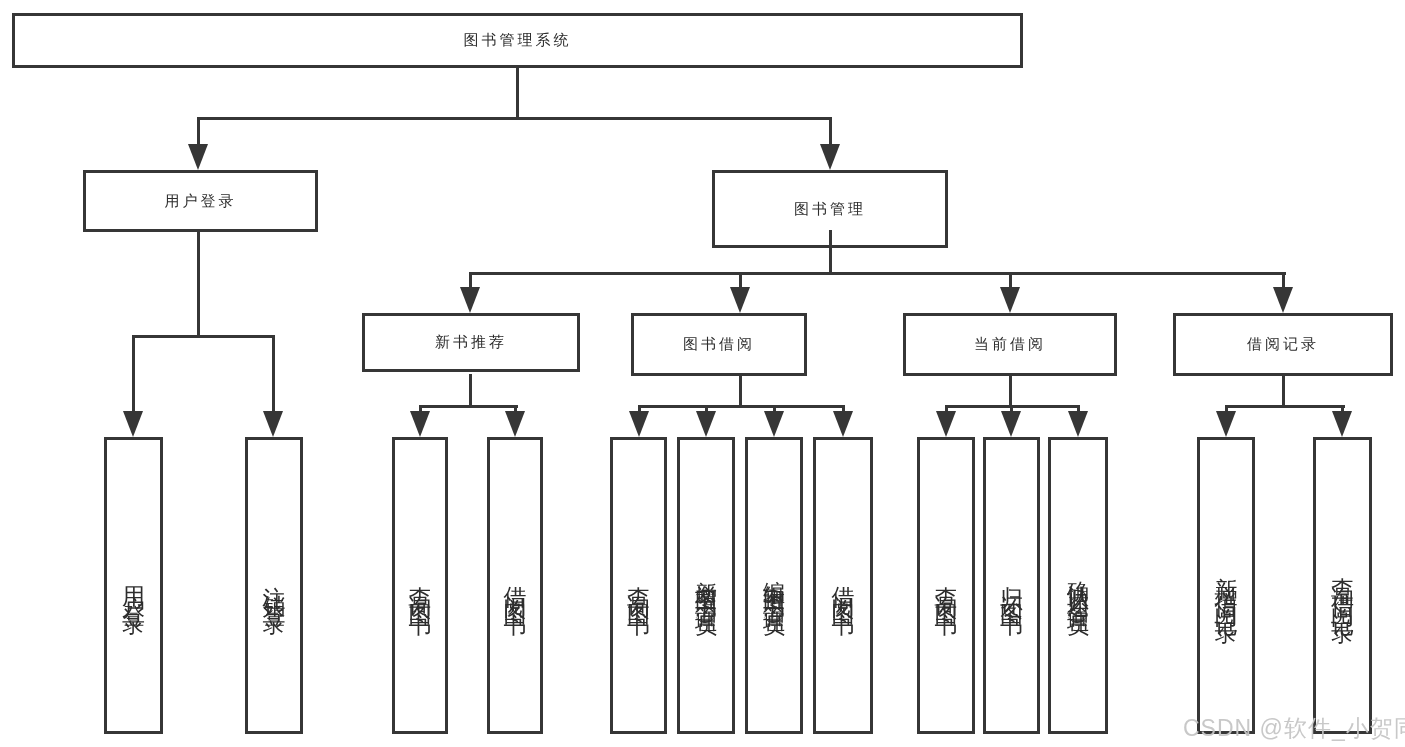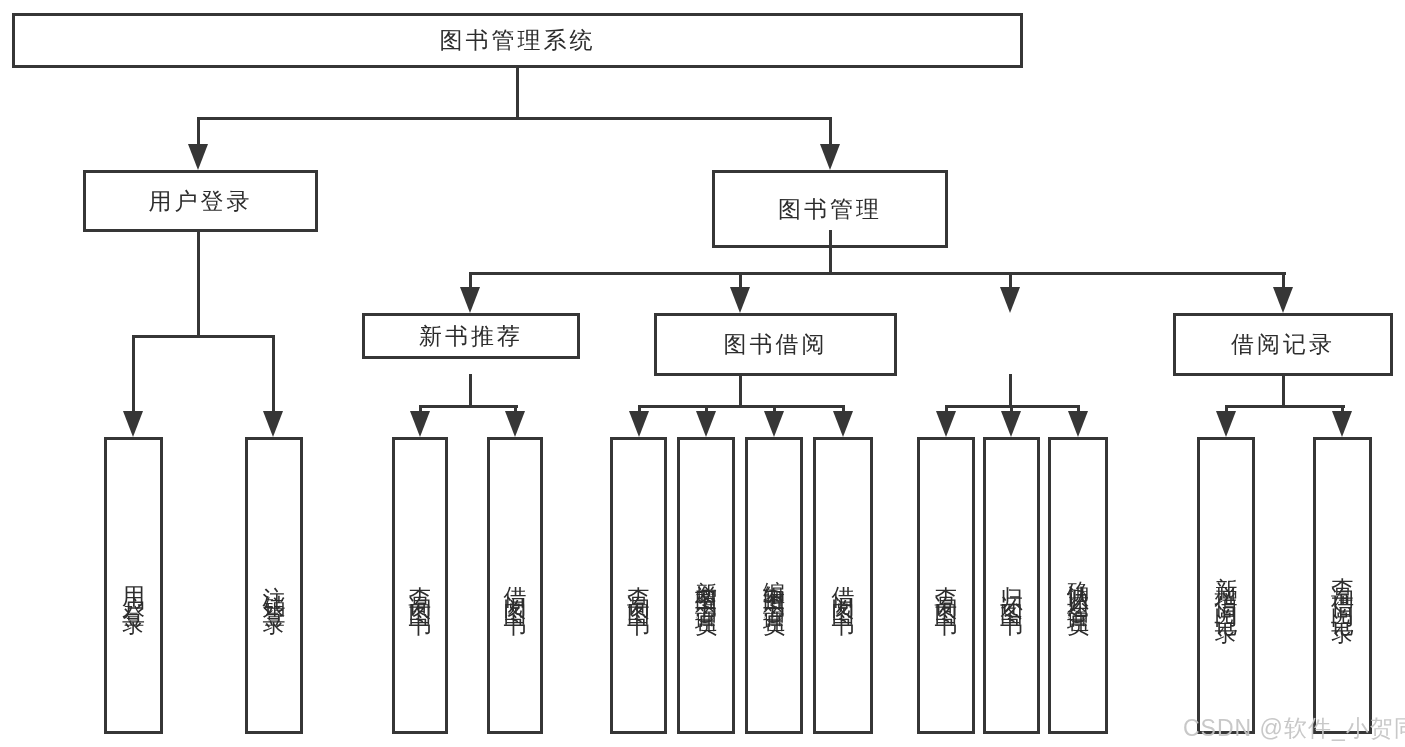--- a/index.html
+++ b/index.html
@@ -20,21 +20,21 @@
   .box{
     position:absolute;
     box-sizing:border-box;
     border:3px solid var(--line);
     background:#fff;
     display:flex;
     align-items:center;
     justify-content:center;
   }
   .hbox{
-    font-size:23px;
+    font-size:15px;
     letter-spacing:3px;
     font-weight:500;
     white-space:nowrap;
   }
   .leaf .vtext{
     writing-mode:vertical-rl;
     text-orientation:mixed;
     font-size:23px;
     letter-spacing:9px;
     font-weight:500;
@@ -93,25 +93,28 @@
   <div class="hl" style="left:469px;top:272px;width:817px"></div>
   <div class="vl" style="left:469px;top:272px;height:16px"></div>
   <div class="vl" style="left:739px;top:272px;height:16px"></div>
   <div class="vl" style="left:1009px;top:272px;height:16px"></div>
   <div class="vl" style="left:1282px;top:272px;height:16px"></div>
   <div class="arrow" style="left:460px;top:287px"></div>
   <div class="arrow" style="left:730px;top:287px"></div>
   <div class="arrow" style="left:1000px;top:287px"></div>
   <div class="arrow" style="left:1273px;top:287px"></div>
 
-  <div class="box hbox" style="left:362px;top:313px;width:218px;height:46px">
+  <div class="box hbox" style="left:362px;top:313px;width:218px;height:59px">
     <span>新书推荐</span>
   </div>
-  <div class="box hbox" style="left:654px;top:313px;width:243px;height:63px">
+  <div class="box hbox" style="left:631px;top:313px;width:176px;height:63px">
     <span>图书借阅</span>
+  </div>
+  <div class="box hbox" style="left:903px;top:313px;width:214px;height:63px">
+    <span>当前借阅</span>
   </div>
   <div class="box hbox" style="left:1173px;top:313px;width:220px;height:63px">
     <span>借阅记录</span>
   </div>
 
   <div class="vl" style="left:469px;top:374px;height:33px"></div>
   <div class="hl" style="left:419px;top:405px;width:99px"></div>
   <div class="vl" style="left:419px;top:405px;height:8px"></div>
   <div class="vl" style="left:514px;top:405px;height:8px"></div>
   <div class="arrow" style="left:410px;top:411px"></div>

